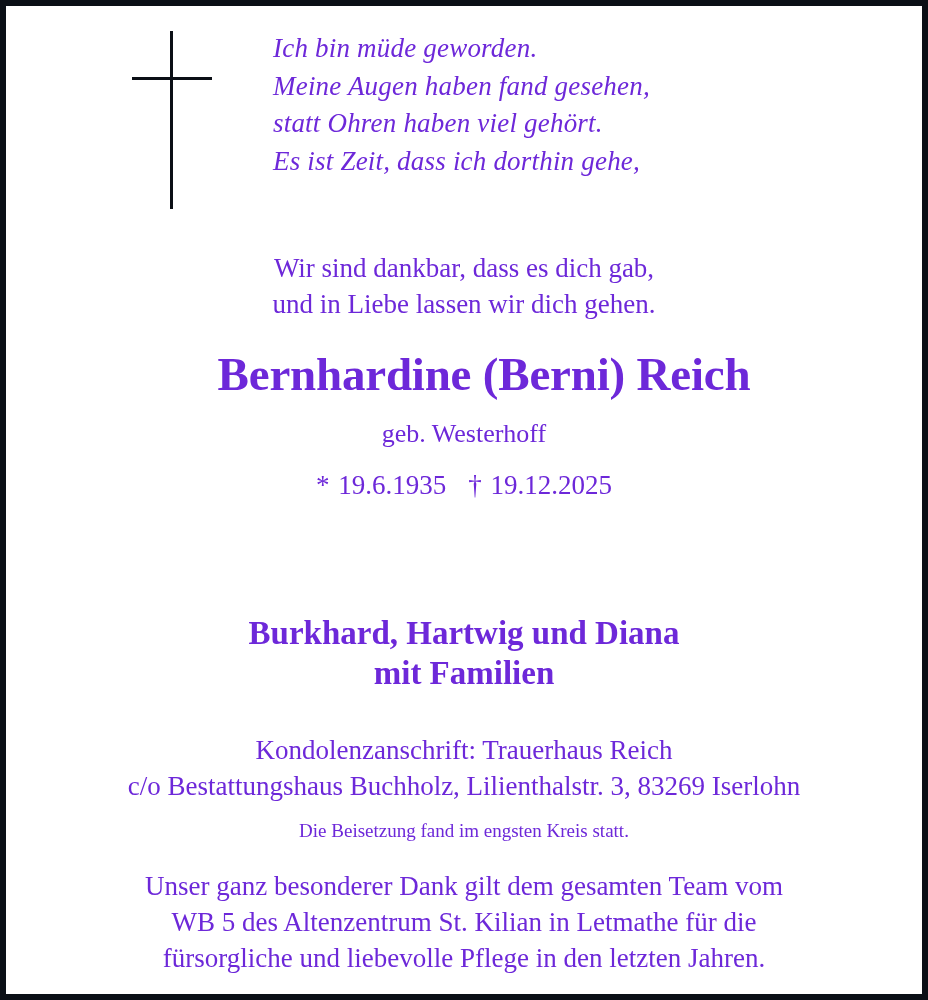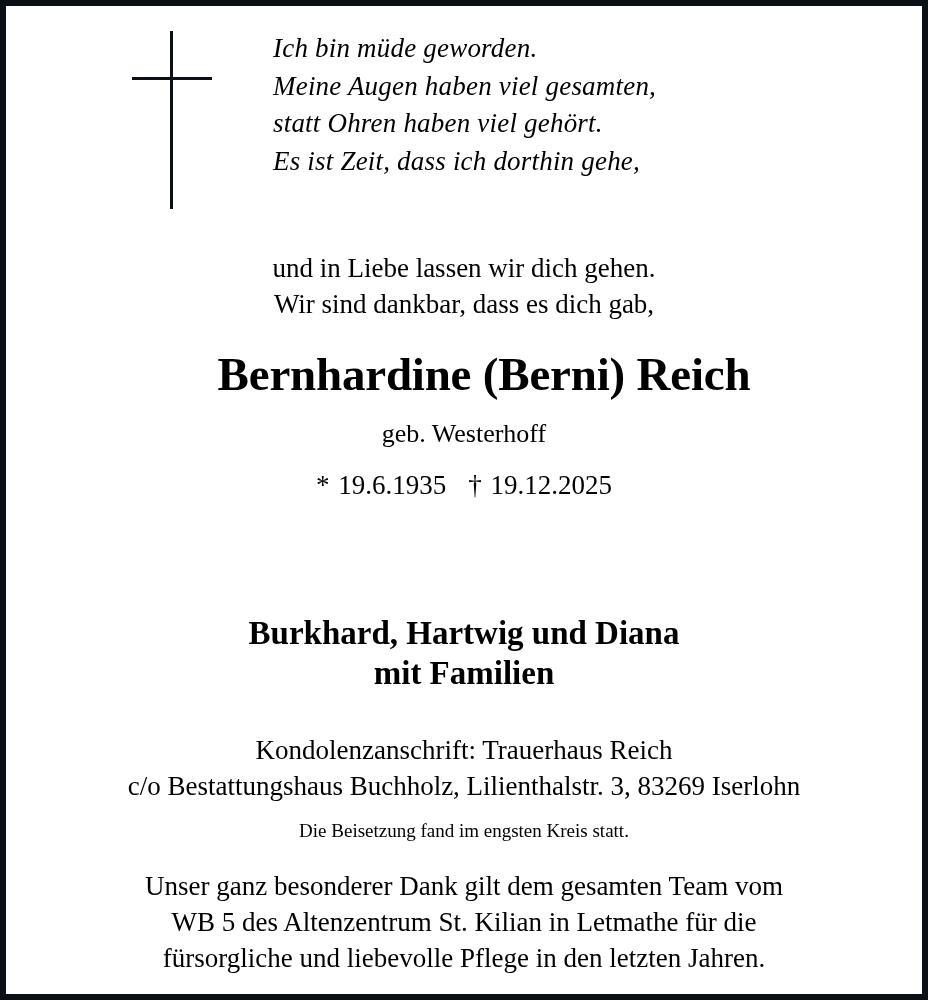--- a/index.html
+++ b/index.html
@@ -13,21 +13,21 @@
       position: relative;
       overflow: hidden;
     }
     .page {
       position: absolute;
       left: 6px;
       top: 6px;
       width: 916px;
       height: 988px;
       background: #ffffff;
-      color: #000000;
+      color: #6d28d9;
       font-family: "Liberation Serif", "DejaVu Serif", serif;
     }
     .cross {
       position: absolute;
       left: 0; top: 0;
     }
     .cross .v {
       position: absolute;
       left: 164px;
       top: 25px;
@@ -112,28 +112,28 @@
 
 <div class="page">
 
   <div class="cross">
     <div class="v"></div>
     <div class="h"></div>
   </div>
 
   <div class="poem">
     <div>Ich bin müde geworden.</div>
-    <div>Meine Augen haben viel gesamten,</div>
+    <div>Meine Augen haben fand gesehen,</div>
     <div>statt Ohren haben viel gehört.</div>
     <div>Es ist Zeit, dass ich dorthin gehe,</div>
   </div>
 
   <div class="center-block thanks">
+    <div>Wir sind dankbar, dass es dich gab,</div>
     <div>und in Liebe lassen wir dich gehen.</div>
-    <div>Wir sind dankbar, dass es dich gab,</div>
   </div>
 
   <div class="center-block name">Bernhardine (Berni) Reich</div>
 
   <div class="center-block nee">geb. Westerhoff</div>
 
   <div class="center-block dates">
     <span>* 19.6.1935</span><span class="gap"></span><span>† 19.12.2025</span>
   </div>
 

